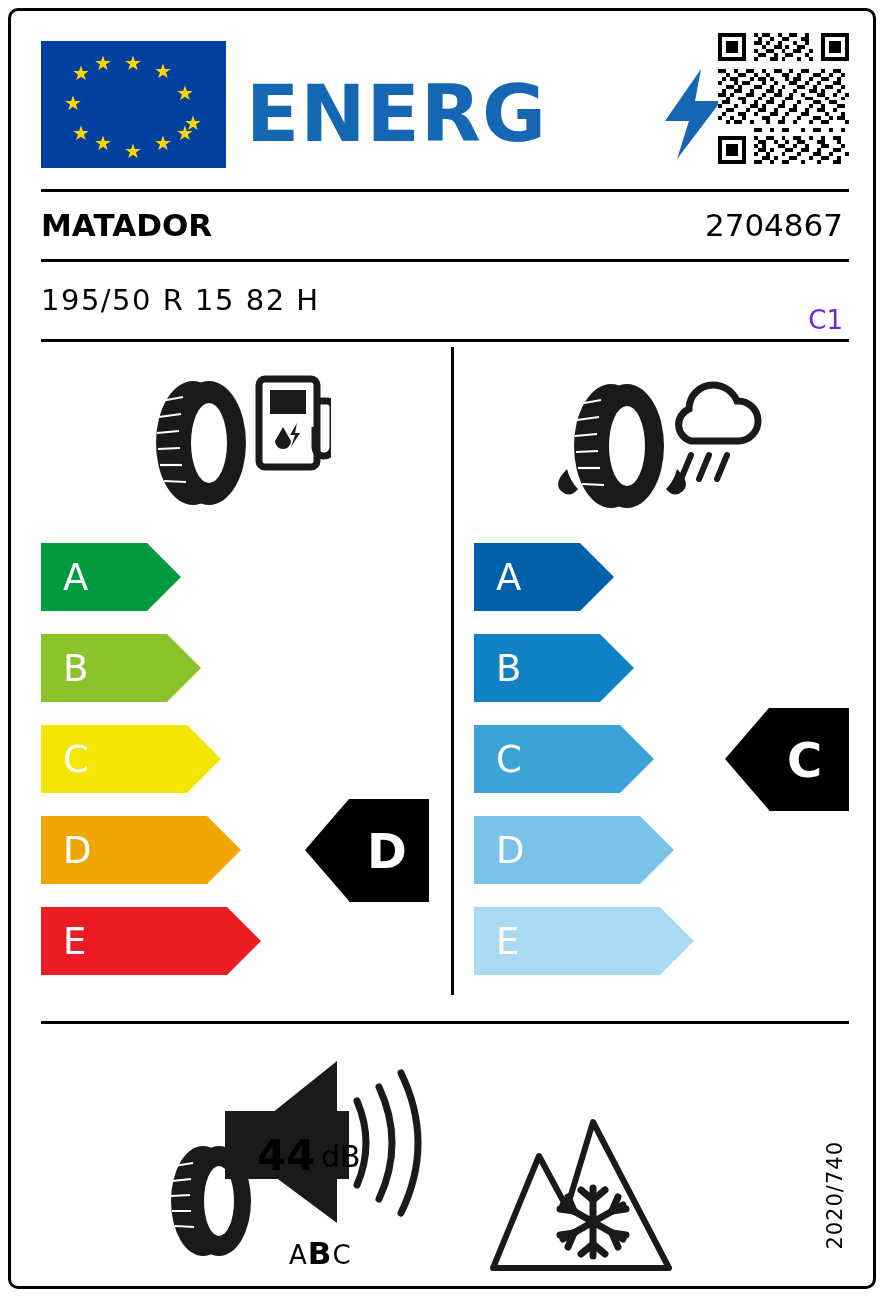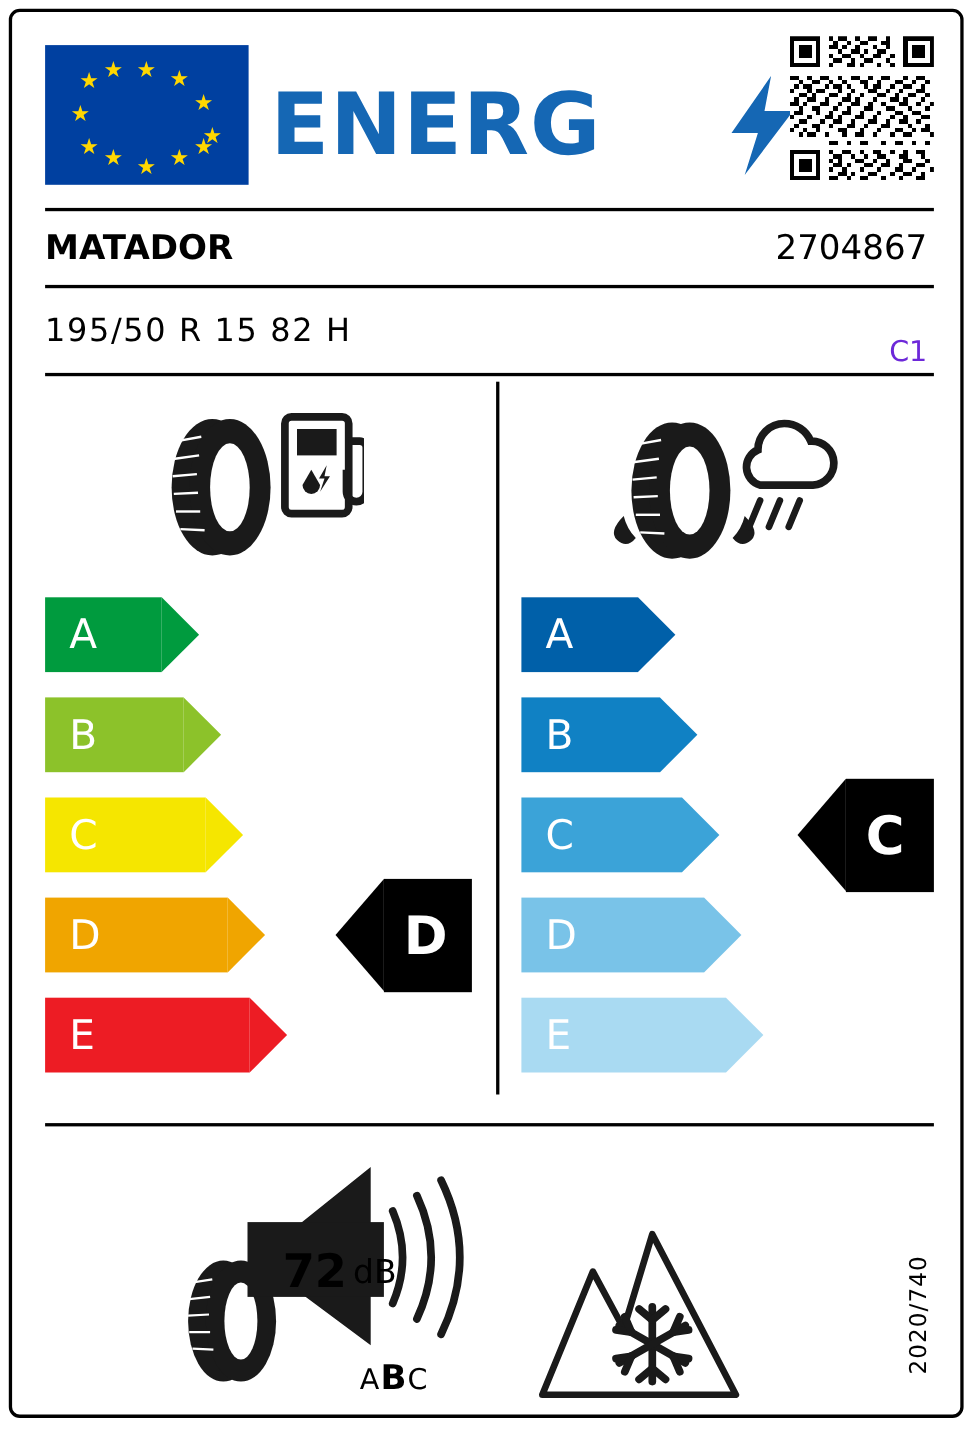--- a/index.html
+++ b/index.html
@@ -207,21 +207,20 @@
     color: #000;
     text-align: center;
   }
   .abc {
     position: absolute;
     left: 128px;
     top: 184px;
     font-size: 26px;
     color: #000;
     letter-spacing: 1px;
-    margin-left: 38px;
   }
   .abc b { font-size: 31px; }
   .vdate {
     position: absolute;
     right: 26px;
     bottom: 36px;
     font-size: 21px;
     color: #000;
     writing-mode: vertical-rl;
     transform: rotate(180deg);
@@ -636,21 +635,21 @@
         <path d="M66 66 h40 L176 10 v162 L106 120 h-40 z" fill="#1a1a1a"></path>
         <rect x="64" y="60" width="124" height="68" fill="#1a1a1a"></rect>
 
         <g fill="none" stroke="#1a1a1a" stroke-width="7" stroke-linecap="round">
           <path d="M196 50 q18 42 0 84"></path>
           <path d="M218 36 q26 56 0 112"></path>
           <path d="M240 22 q34 70 0 140"></path>
         </g>
       </svg>
     </div>
-    <div class="db-value">72</div>
+    <div class="db-value">44</div>
     <div class="db-unit">dB</div>
     <div class="abc">
       <span>A</span><b>B</b><span>C</span>
     </div>
   </div>
 
   <div class="snow-block">
     <div>
       <svg width="200" height="180" viewBox="0 0 200 180">
         <path d="M12 172 L58 60 L86 112 L112 26 L188 172 Z" fill="none" stroke="#1a1a1a" stroke-width="6" stroke-linejoin="round"></path>

